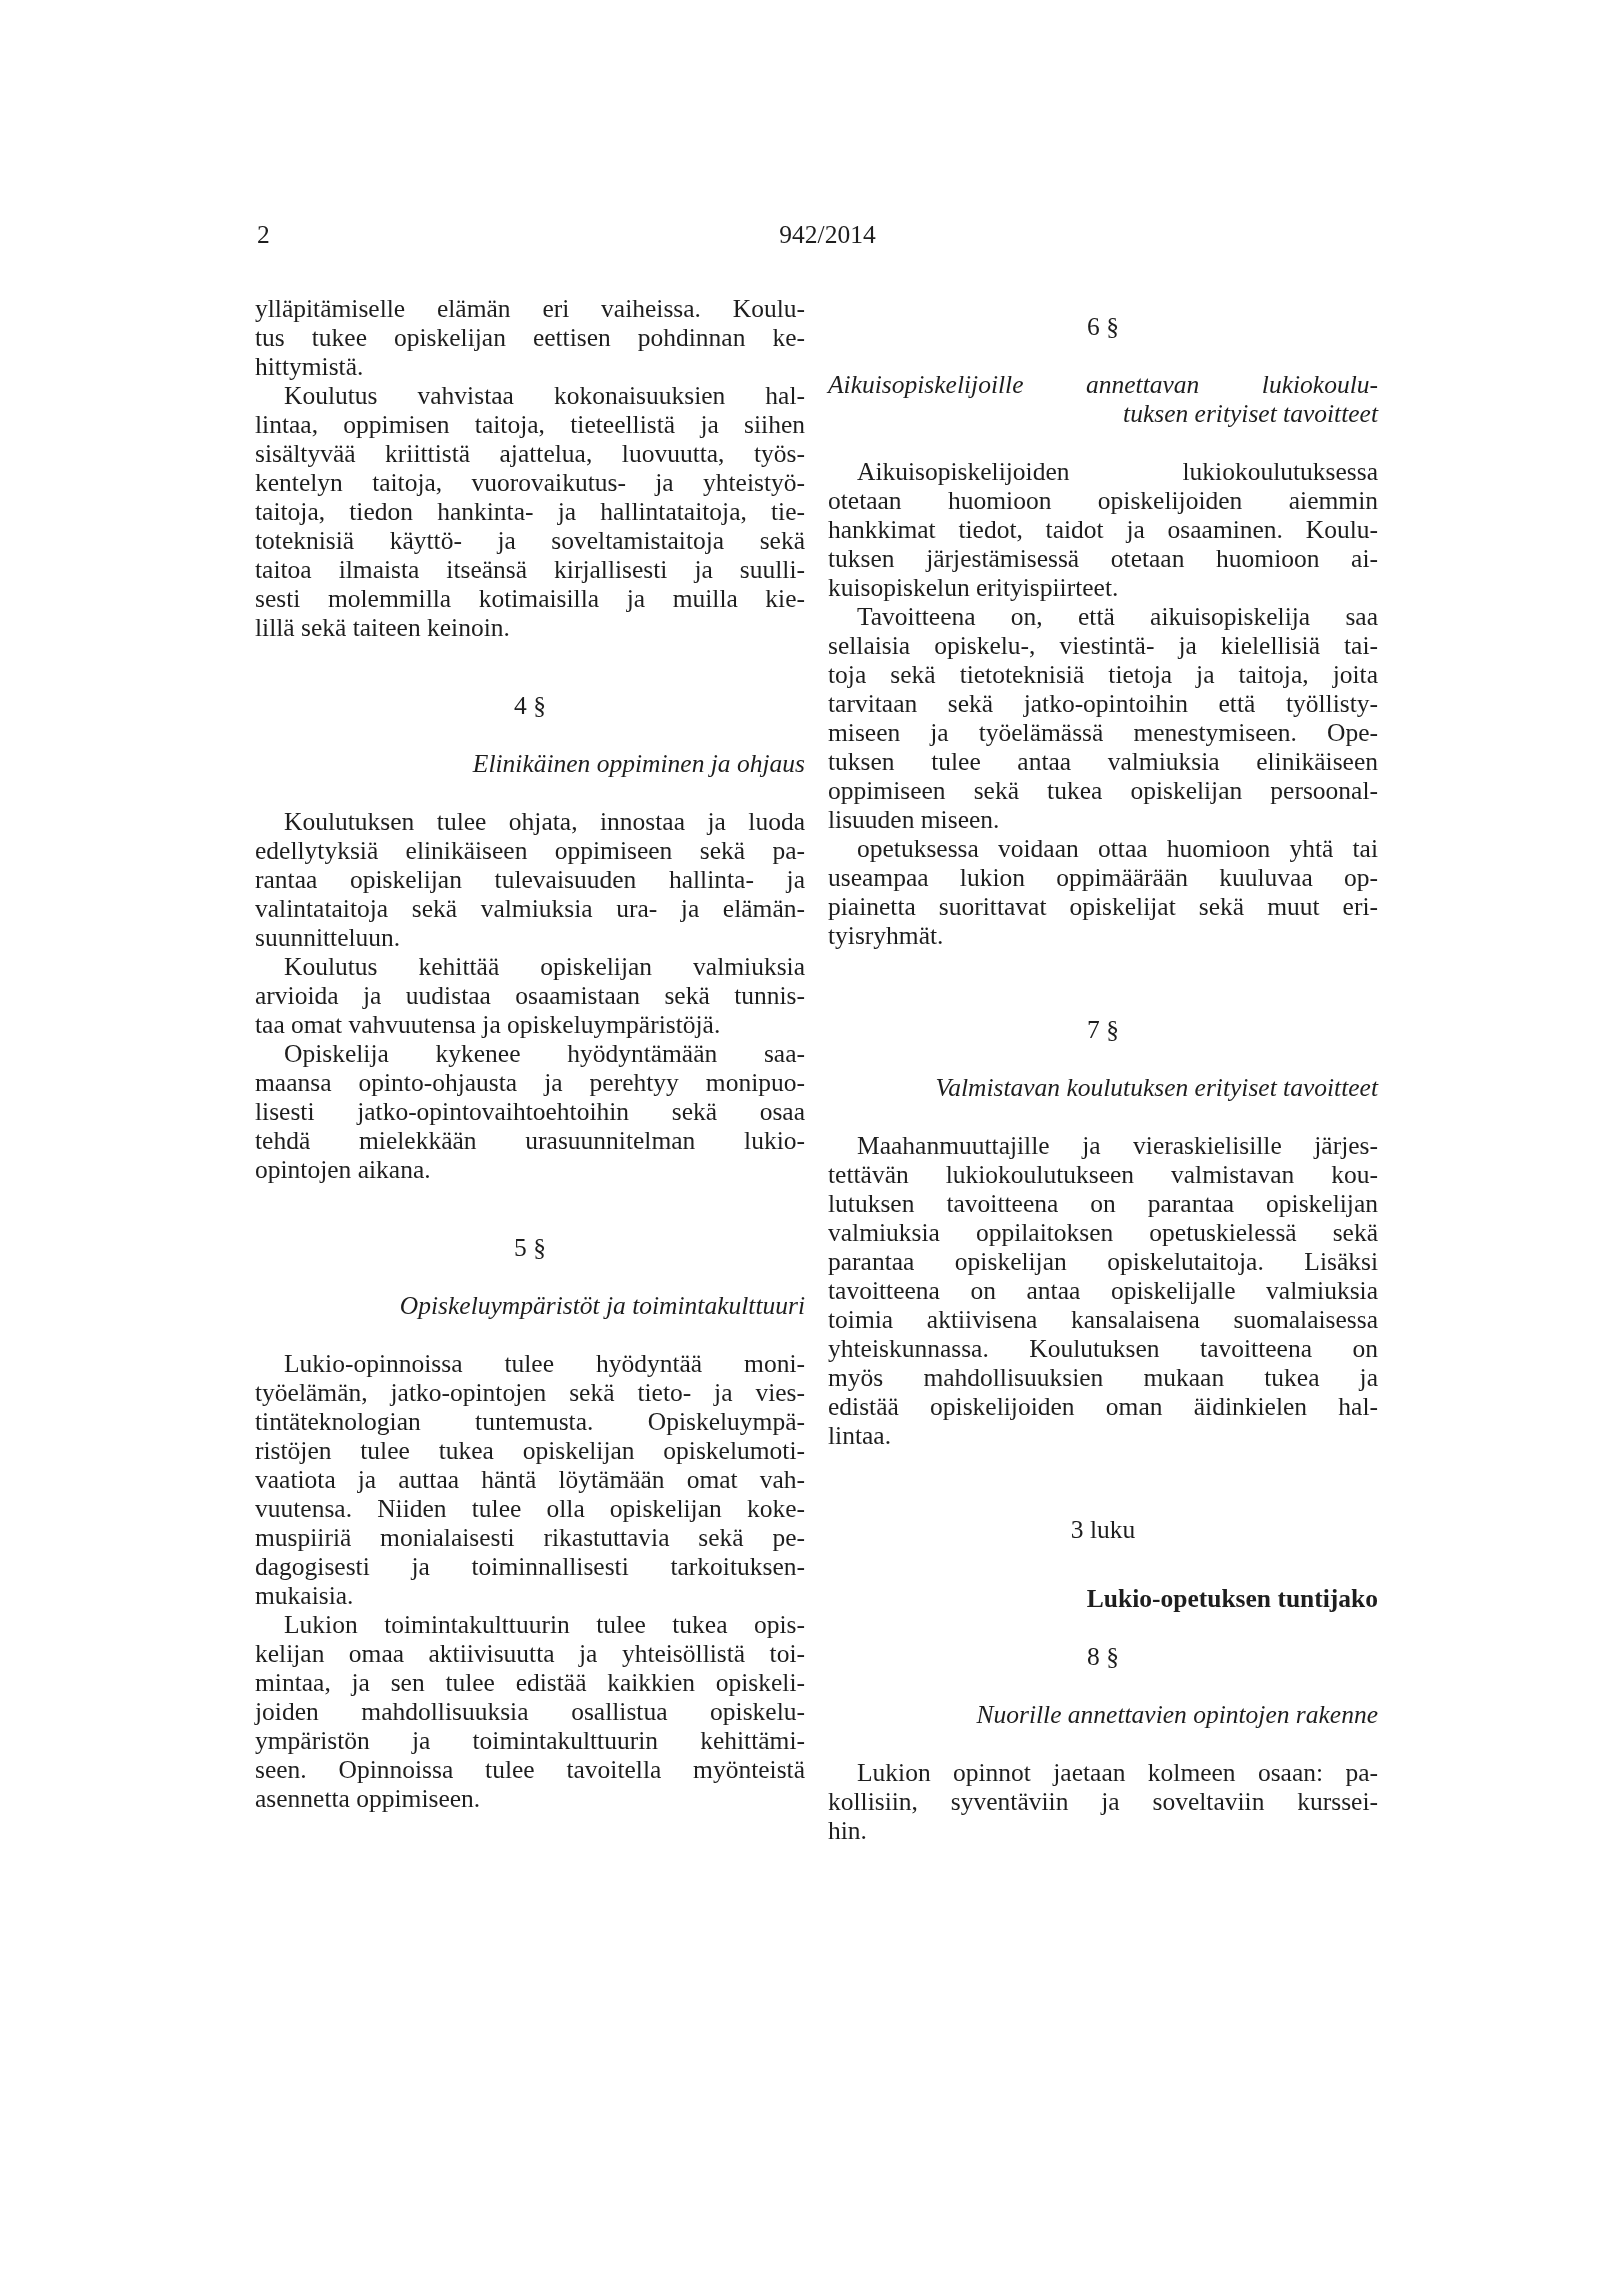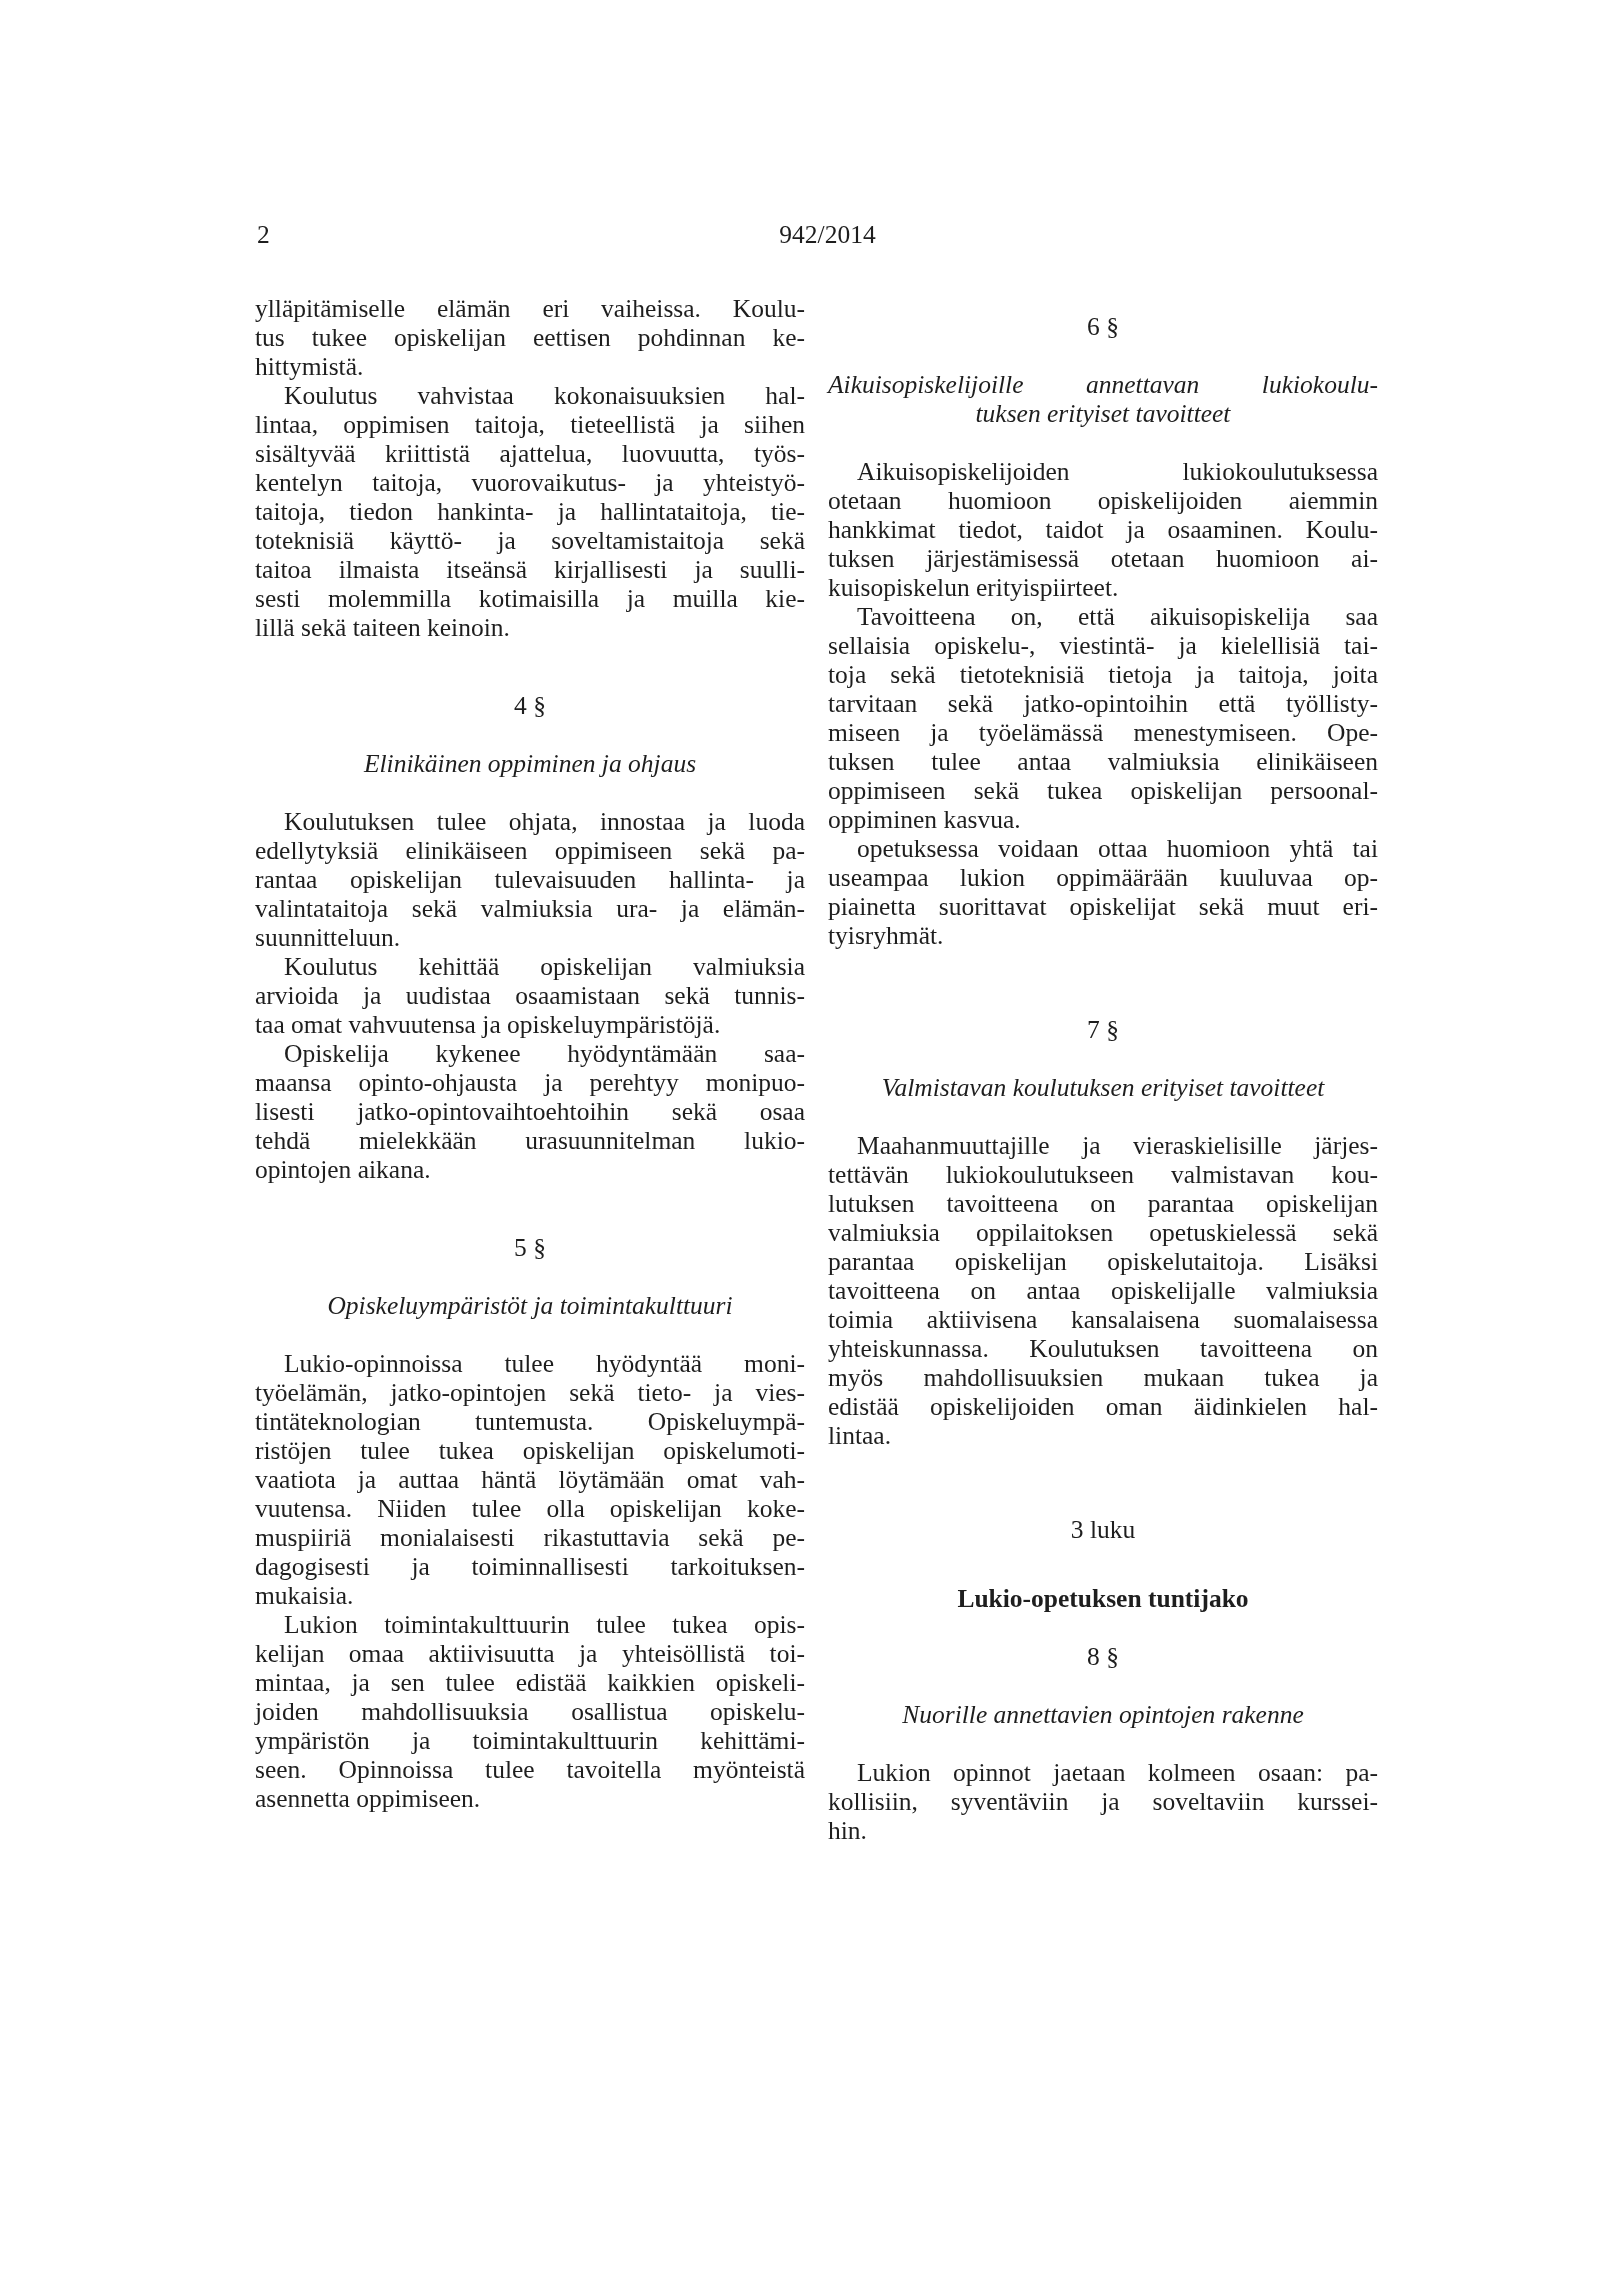--- a/index.html
+++ b/index.html
@@ -40,21 +40,21 @@
   .para { margin: 0; }
   .para.indent .line:first-child { text-indent: 29px; }
   .sec, .chapter {
     text-align: center;
     margin: 49px 0 29px 0;
   }
   .sec.major, .chapter.major { margin-top: 65px; }
   .title { text-align: center; margin: 29px 0 29px 0; }
   .title.italic { font-style: italic; }
   .title.bold { font-weight: bold; margin-top: 40px; }
-  .title .tline { text-align: center; }
+  .title .tline { text-align: right; }
   .title .tline.stretch { text-align: justify; text-align-last: justify; font-style: italic; }
   .title + .sec { margin-top: 29px; }
   .col > .sec:first-child { margin-top: 17.6px; }
 </style>
 </head>
 <body>
 
 <div class="page">
   <div class="page-header">
     <span class="page-number">2</span>
@@ -140,21 +140,21 @@
           <div class="line last">kuisopiskelun erityispiirteet.</div>
         </div>
         <div class="para indent">
           <div class="line">Tavoitteena on, että aikuisopiskelija saa</div>
           <div class="line">sellaisia opiskelu-, viestintä- ja kielellisiä tai-</div>
           <div class="line">toja sekä tietoteknisiä tietoja ja taitoja, joita</div>
           <div class="line">tarvitaan sekä jatko-opintoihin että työllisty-</div>
           <div class="line">miseen ja työelämässä menestymiseen. Ope-</div>
           <div class="line">tuksen tulee antaa valmiuksia elinikäiseen</div>
           <div class="line">oppimiseen sekä tukea opiskelijan persoonal-</div>
-          <div class="line last">oppiminen kasvua.</div>
+          <div class="line last">lisuuden miseen.</div>
         </div>
         <div class="para indent">
           <div class="line">opetuksessa voidaan ottaa huomioon yhtä tai</div>
           <div class="line">useampaa lukion oppimäärään kuuluvaa op-</div>
           <div class="line">piainetta suorittavat opiskelijat sekä muut eri-</div>
           <div class="line last">tyisryhmät.</div>
         </div>
         <div class="sec major">7 §</div>
         <div class="title italic">
           <div class="tline">Valmistavan koulutuksen erityiset tavoitteet</div>

